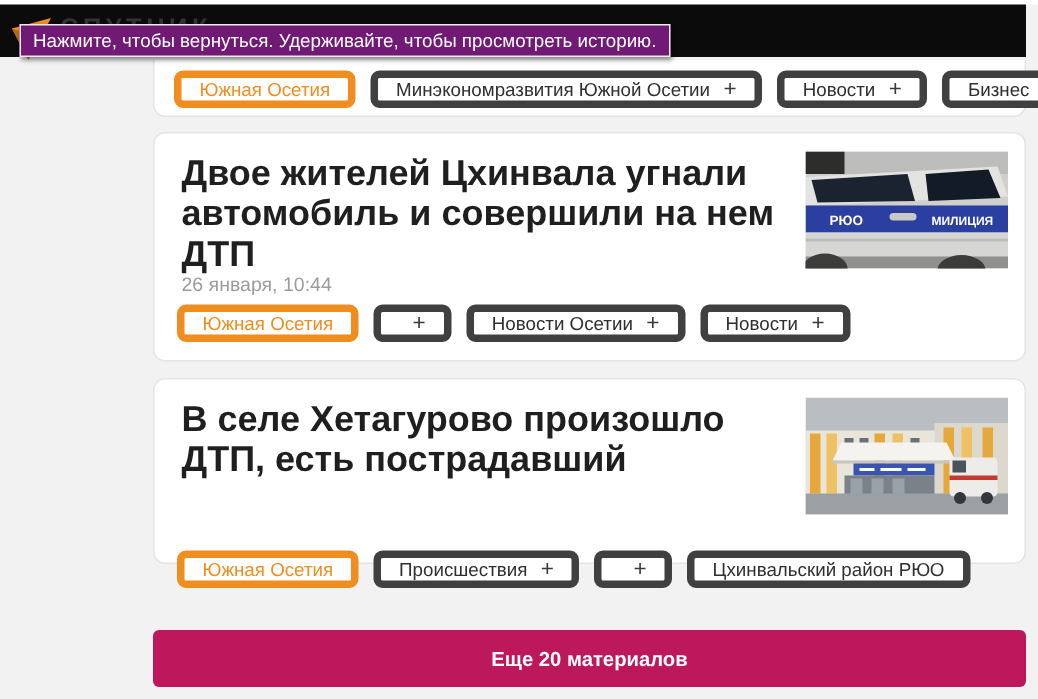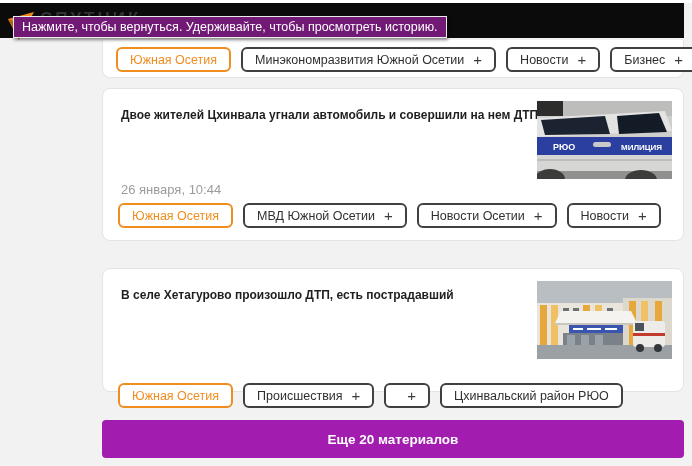--- a/index.html
+++ b/index.html
@@ -28,48 +28,48 @@
     padding:0 8px; white-space:nowrap;
   }
   .content { position:absolute; left:102px; width:582px; }
 
   .card {
     position:absolute; left:0; width:582px;
     background:#ffffff; border:1px solid #e4e4e4; border-radius:8px;
   }
   .card.partial { top:40px; height:38px; border-radius:0 0 8px 8px; border-top:none; }
   .card.c1 { top:88px;  height:153px; }
-  .card.c2 { top:252px; height:124px;margin-top:16px; }
+  .card.c2 { top:252px; height:124px; }
 
   .tags-row { position:absolute; display:flex; gap:10px; align-items:center; }
   .partial .tags-row { left:13px; top:7px; }
   .c1 .tags-row, .c2 .tags-row { left:15px; top:114px; }
 
   .tag {
     display:inline-flex; align-items:center; height:25px;
     padding:0 12px; background:#fff;
-    border:2px solid #404040; border-radius:6px;
+    border:5px solid #404040; border-radius:6px;
     font-size:12.5px; color:#2f2f2f; white-space:nowrap; cursor:pointer;
   }
   .tag .plus { margin-left:9px; font-size:15px; font-weight:400; color:#3a3a3a; line-height:1; }
   .tag.active { border-color:#ef8d1f; color:#ef8d1f; }
 
   .card-title {
     position:absolute; left:18px; top:13px; width:420px;
-    font-size:12px; font-weight:bold; color:#1f1f1f; line-height:27px; cursor:pointer;
+    font-size:24px; font-weight:bold; color:#1f1f1f; line-height:27px; cursor:pointer;
   }
   .card-image {
     position:absolute; right:11px; top:12px; width:135px; height:78px;
     overflow:hidden; cursor:pointer;
   }
   .card-date { position:absolute; left:18px; top:93px; font-size:13px; color:#9c9c9c;text-align:right; }
 
   .load-more {
     position:absolute; left:0; top:420px; width:582px; height:38px;
-    background:#a21caf; border:none; border-radius:4px;
+    background:#be185d; border:none; border-radius:4px;
     color:#ffffff; font-weight:bold; font-size:13.5px;
     font-family:"Liberation Sans", sans-serif;
     cursor:pointer;
   }
 </style>
 </head>
 <body>
 
 <div class="top-hairline"></div>
 
@@ -125,21 +125,20 @@
       <ellipse cx="13" cy="78" rx="15" ry="10" fill="#3c3c3a"></ellipse>
       <ellipse cx="104" cy="79" rx="16" ry="10" fill="#3c3c3a"></ellipse>
     </svg>
 
     <div class="card-date">26 января, 10:44</div>
     <div class="tags-row">
       <span class="tag active">
         <span>Южная Осетия</span>
       </span>
       <span class="tag">
-        <span>МВД Южной Осетии</span>
         <span class="plus">+</span>
       </span>
       <span class="tag">
         <span>Новости Осетии</span>
         <span class="plus">+</span>
       </span>
       <span class="tag">
         <span>Новости</span>
         <span class="plus">+</span>
       </span>

